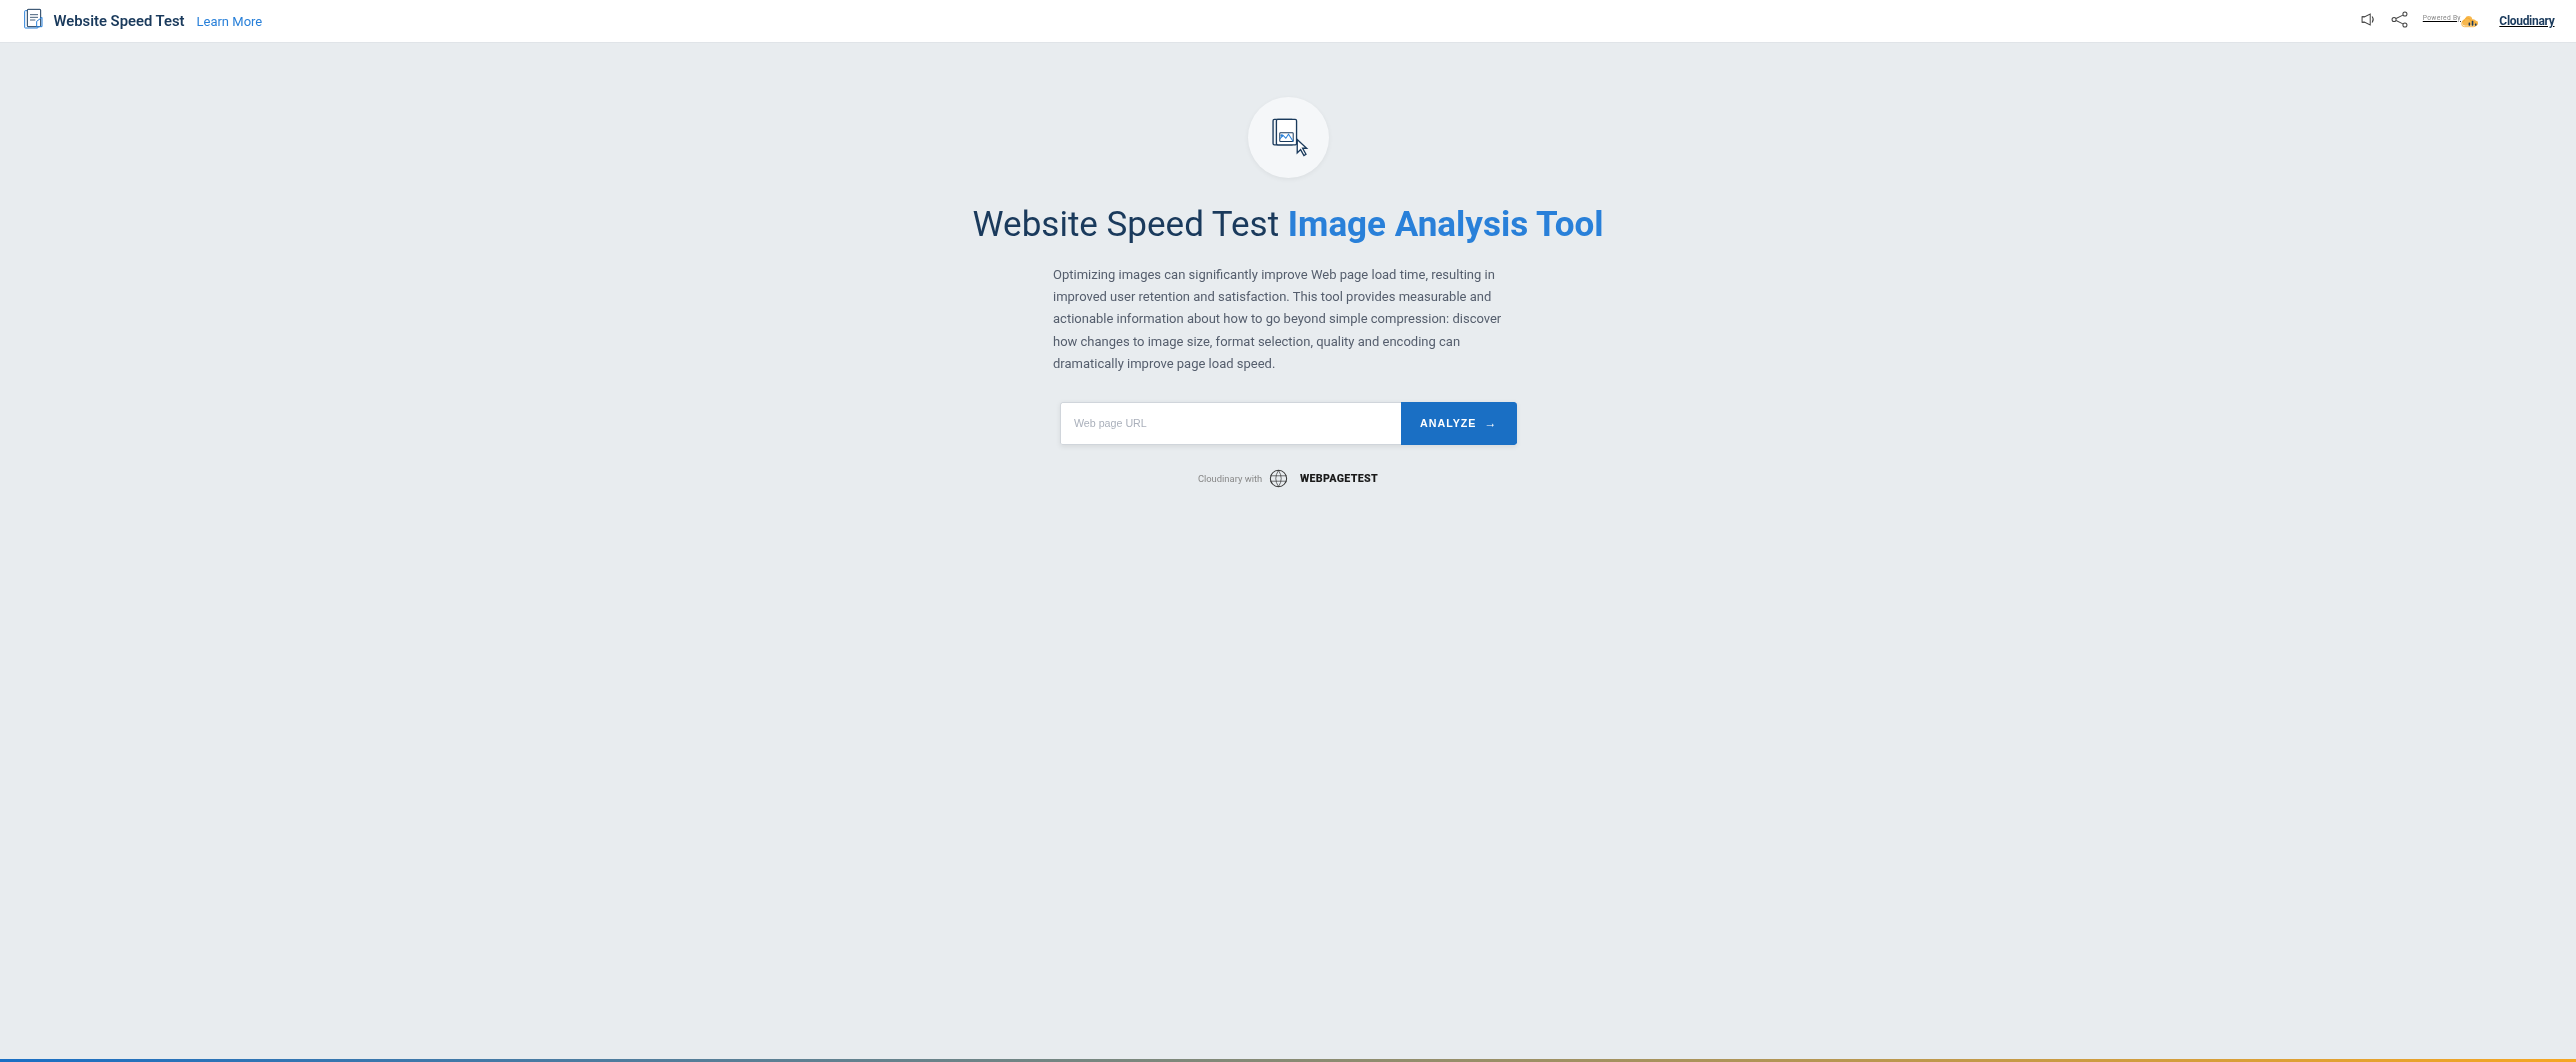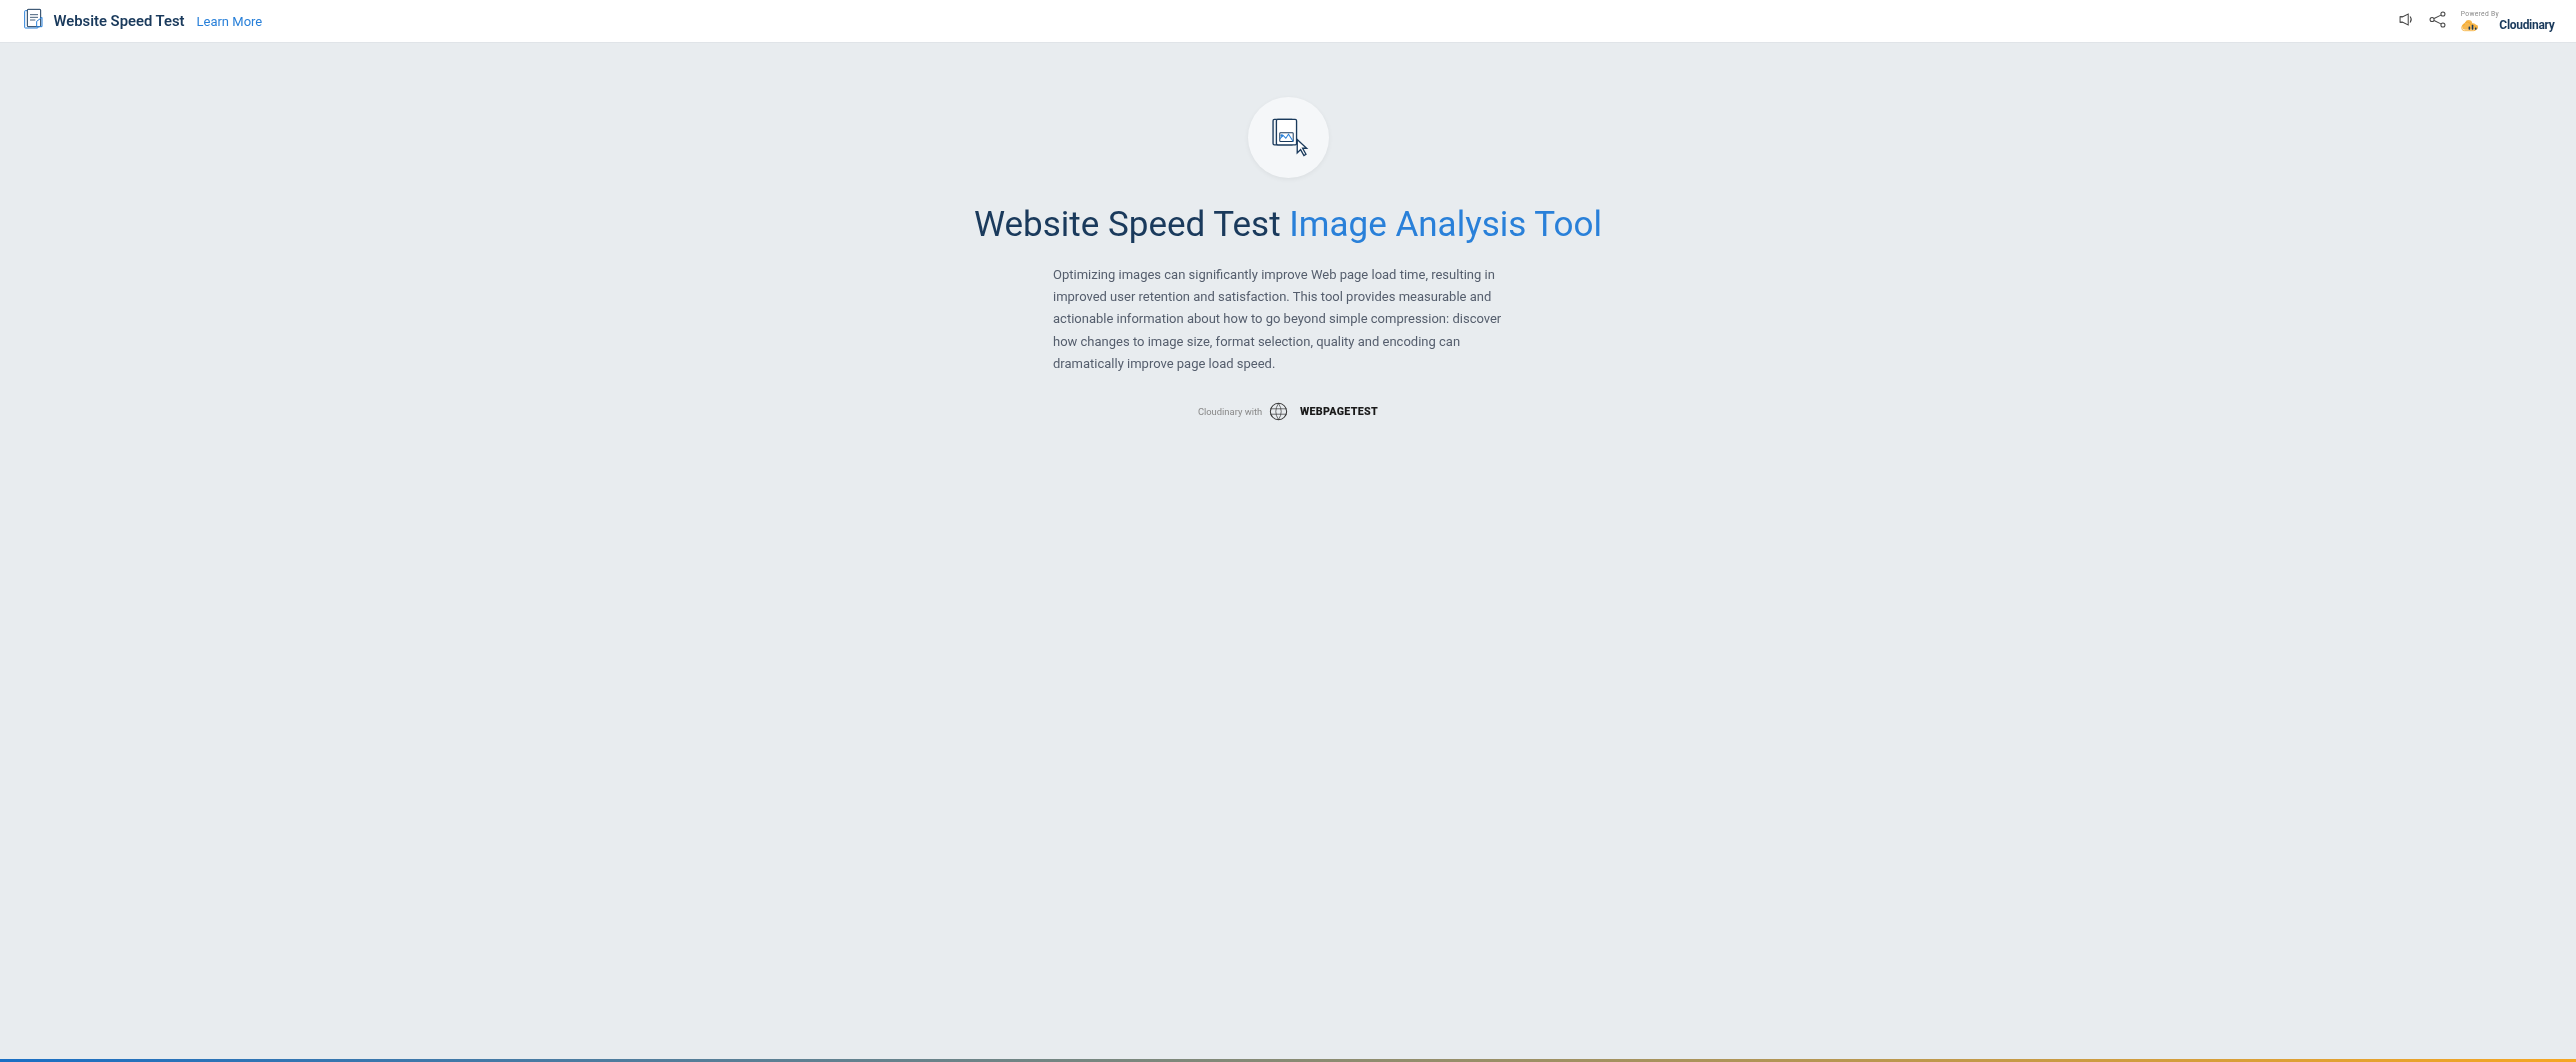--- a/index.html
+++ b/index.html
@@ -61,22 +61,23 @@
 
     .header-icon {
       width: 19px;
       height: 19px;
       cursor: pointer;
       color: #555;
     }
 
     .cloudinary-badge {
       display: flex;
-      flex-direction: column;
+      flex-direction: row;
       align-items: flex-start;
+      text-decoration: underline;
     }
 
     .powered-by-text {
       font-size: 6.7px;
       color: #888;
       letter-spacing: 0.3px;
     }
 
     .cloudinary-logo {
       display: flex;
@@ -126,21 +127,21 @@
       margin-bottom: 19px;
       line-height: 1.15;
     }
 
     .heading-dark {
       color: #1a3a5c;
     }
 
     .heading-blue {
       color: #2980d9;
-      font-weight: 400;
+      font-weight: 700;
     }
 
     
     .description {
       font-size: 13px;
       color: #555e6d;
       text-align: left;
       max-width: 470px;
       line-height: 1.7;
       margin-bottom: 27px;
@@ -311,20 +312,27 @@
   </div>
 
   <h1 class="main-heading">
     <span class="heading-dark">Website Speed Test</span>
     <span> </span>
     <span class="heading-blue">Image Analysis Tool</span>
   </h1>
 
   <p class="description">Optimizing images can significantly improve Web page load time, resulting in improved user retention and satisfaction. This tool provides measurable and actionable information about how to go beyond simple compression: discover how changes to image size, format selection, quality and encoding can dramatically improve page load speed.</p>
 
+  <div class="url-form">
+    <input type="text" class="url-input" placeholder="Web page URL" style="">
+    <button class="analyze-button">
+      <span>ANALYZE</span>
+      <span class="arrow-icon">→</span>
+    </button>
+  </div>
 
   <div class="integrated-section">
     <span class="integrated-text">Cloudinary with</span>
     <div class="webpagetest-logo">
 
       <svg class="webpagetest-icon" viewBox="0 0 28 28" fill="none" xmlns="http://www.w3.org/2000/svg">
         <circle cx="14" cy="14" r="12" stroke="#333" stroke-width="1.5" fill="none"></circle>
         <path d="M14 2 Q10 8 10 14 Q10 20 14 26" stroke="#333" stroke-width="1" fill="none"></path>
         <path d="M14 2 Q18 8 18 14 Q18 20 14 26" stroke="#333" stroke-width="1" fill="none"></path>
         <line x1="2" y1="10" x2="26" y2="10" stroke="#333" stroke-width="1"></line>

